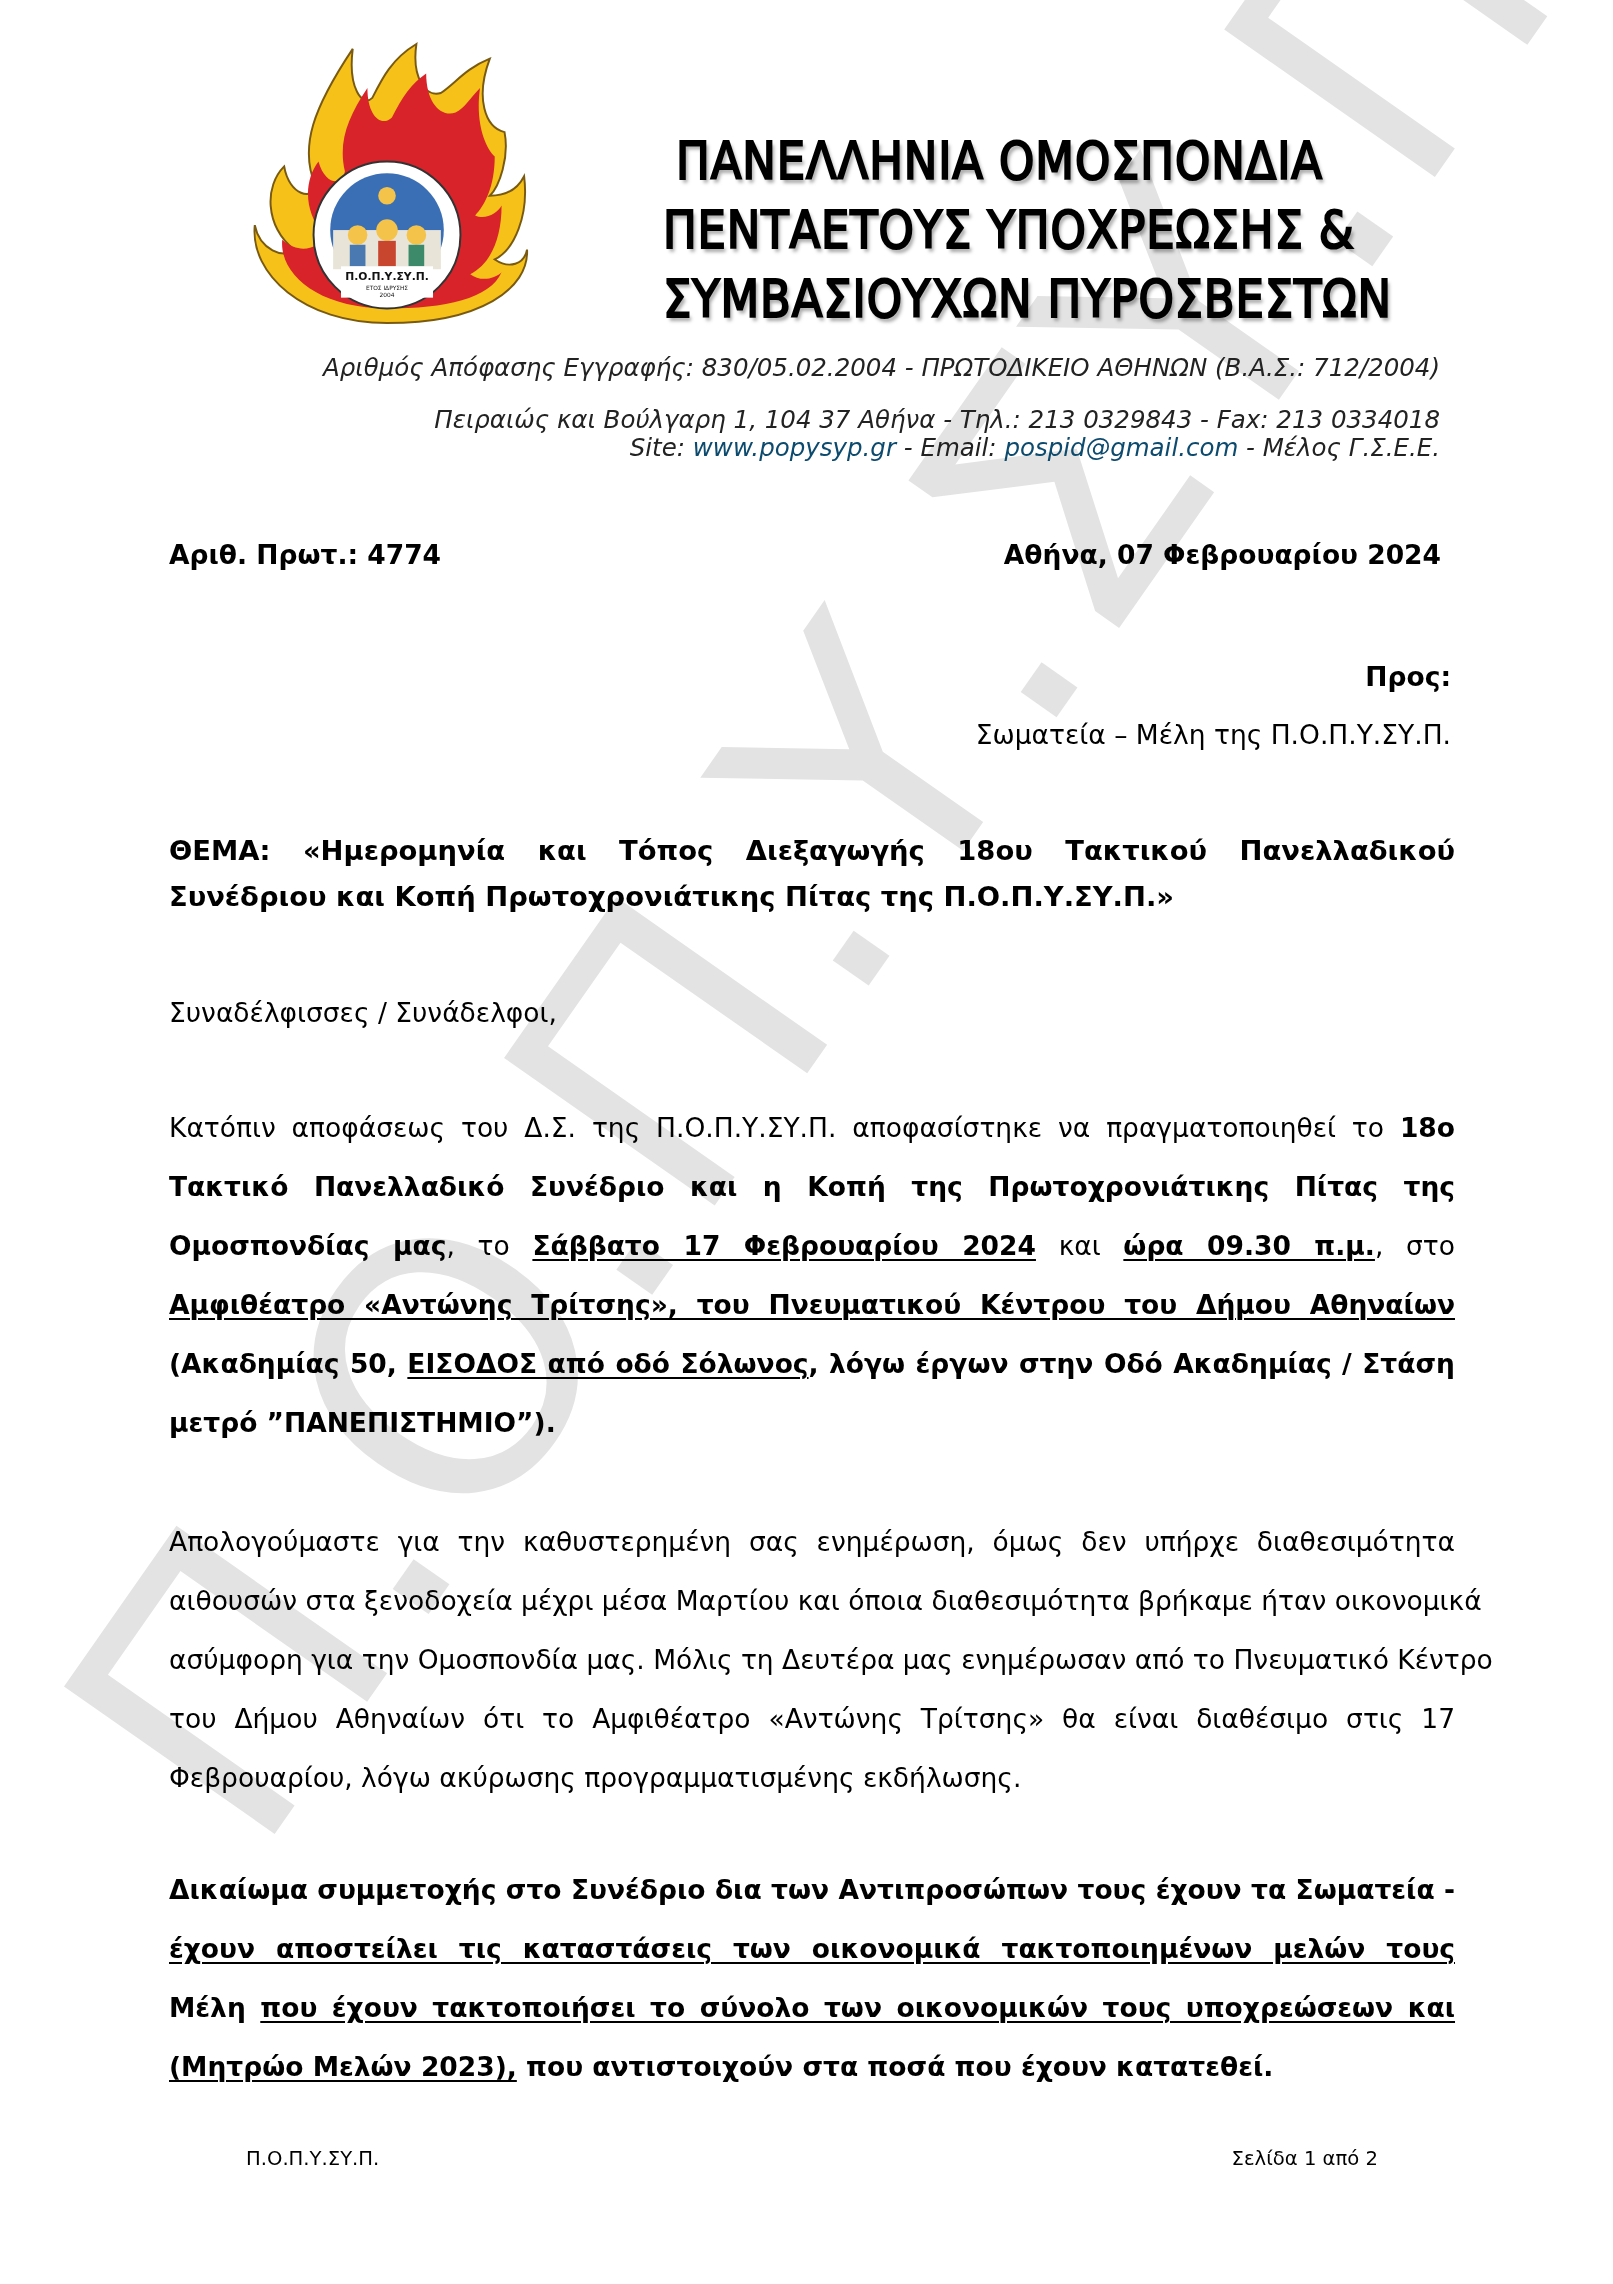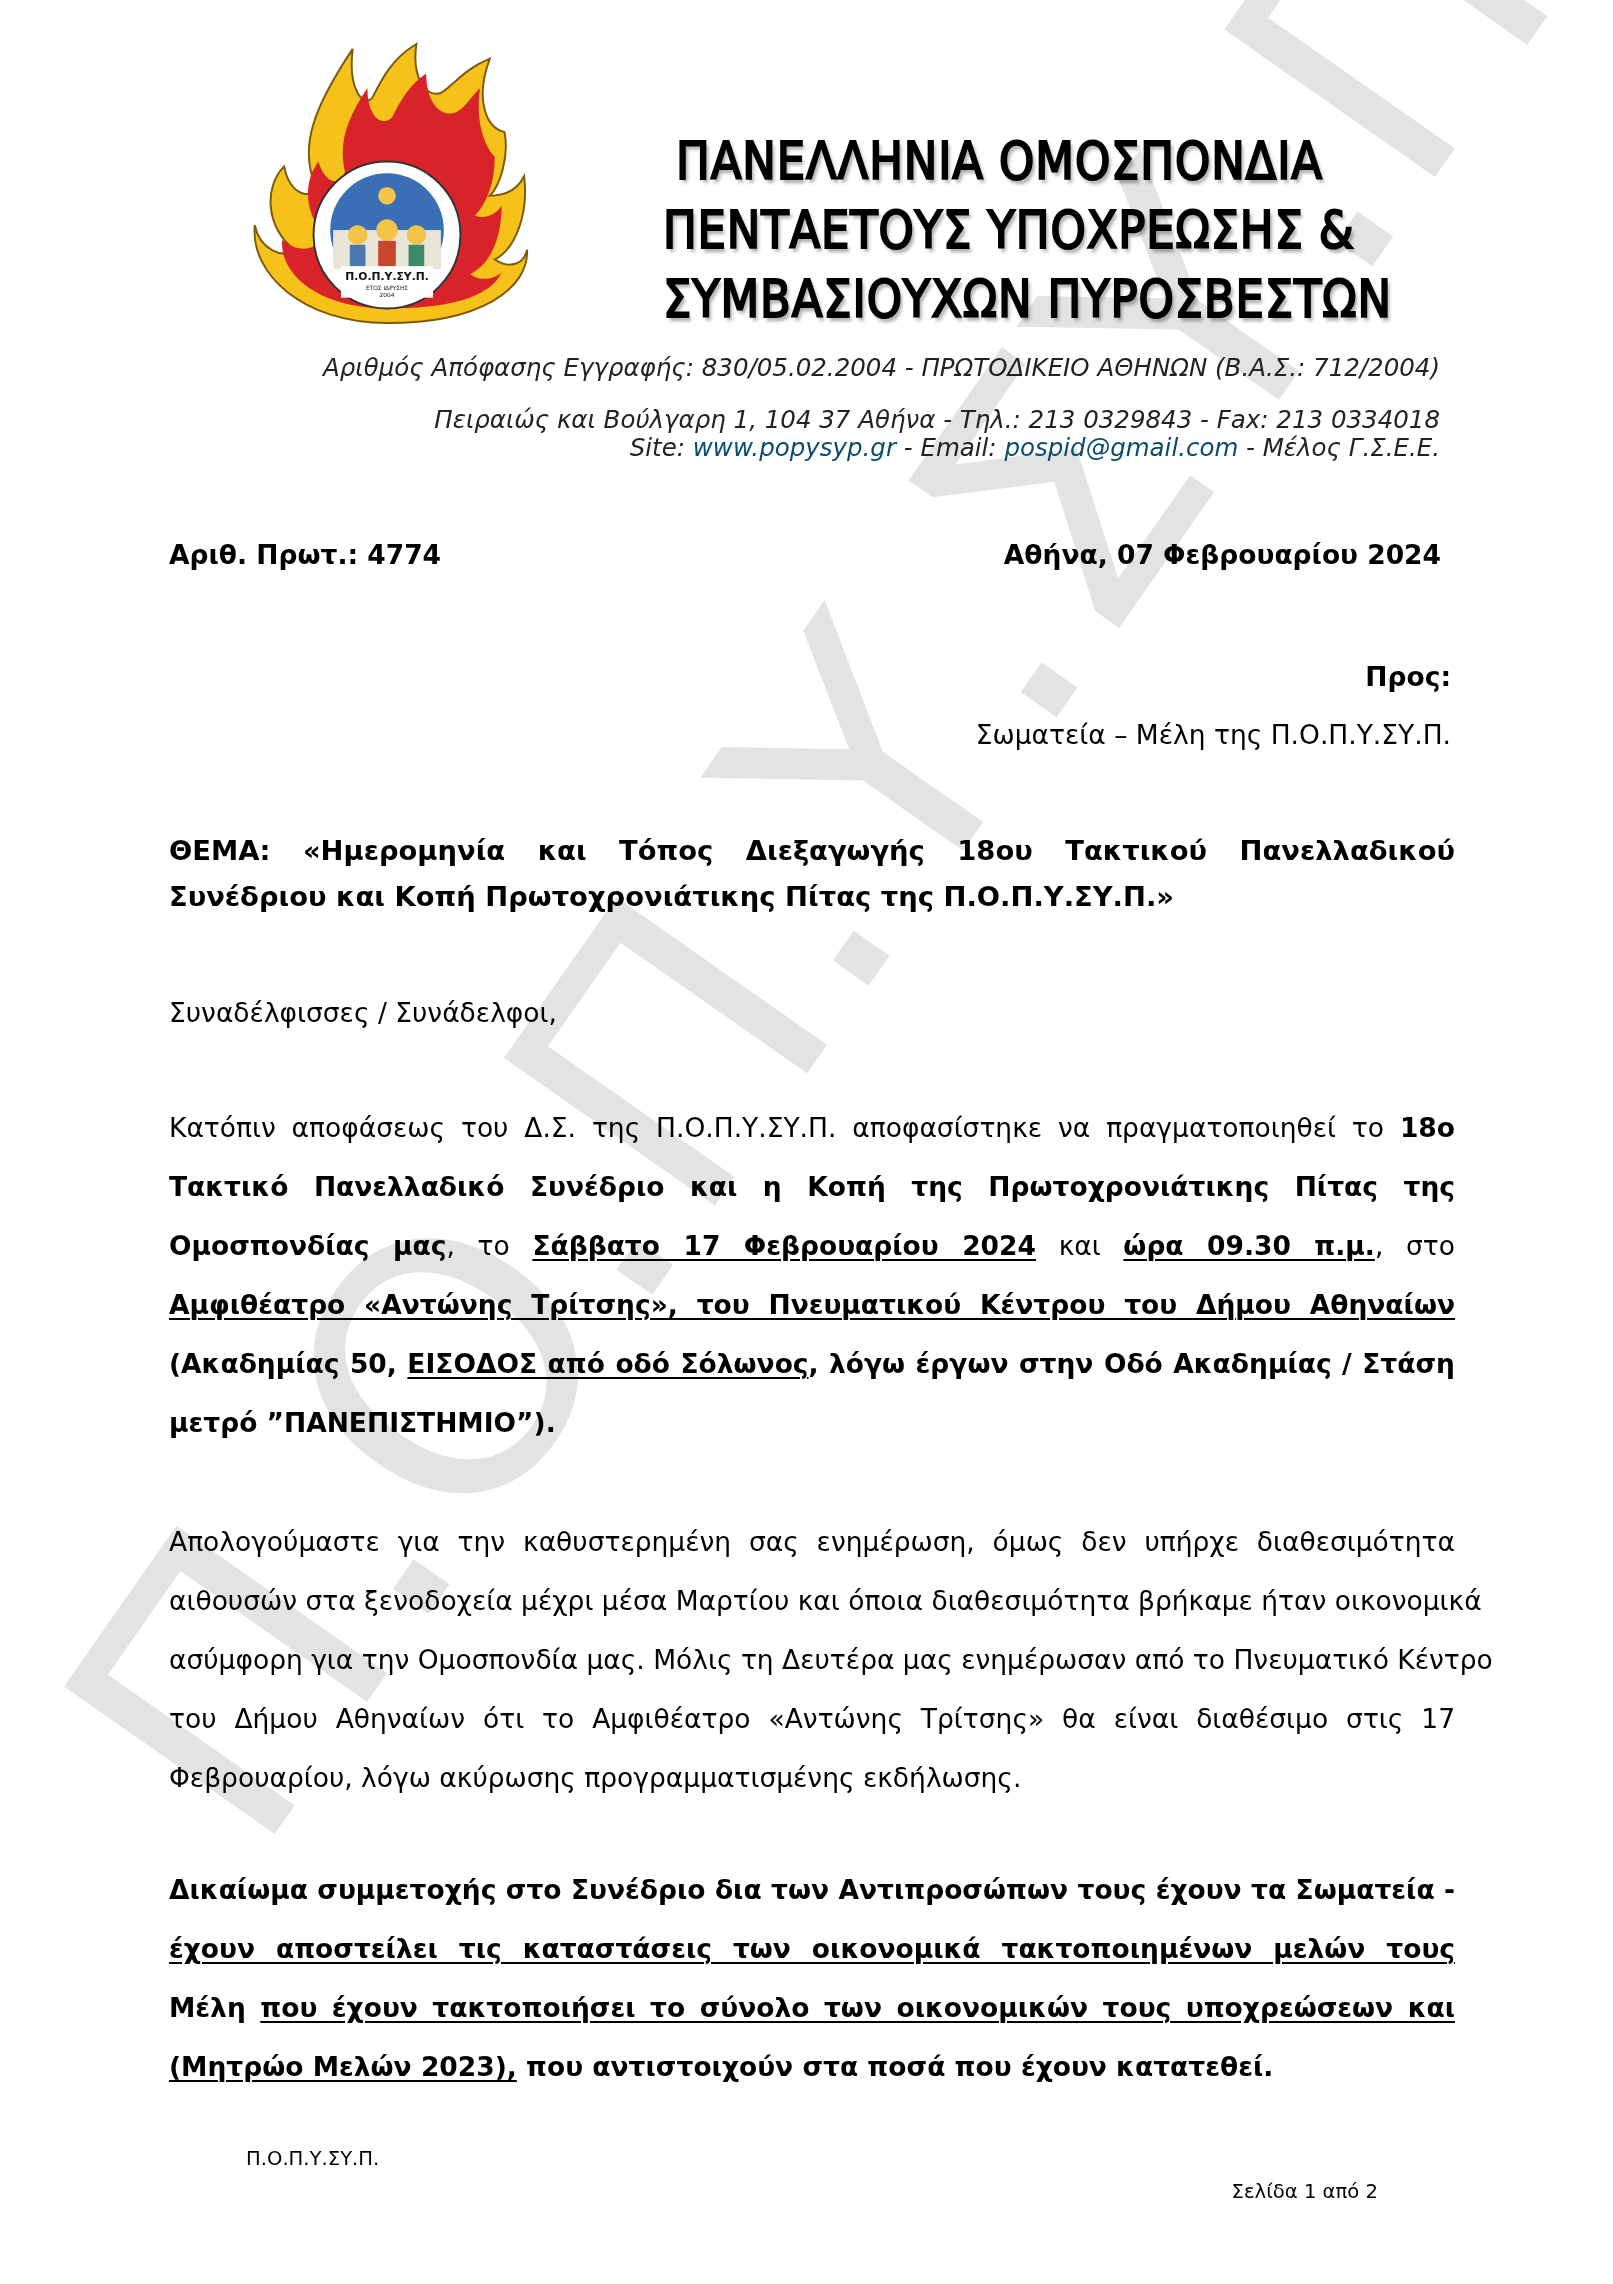--- a/index.html
+++ b/index.html
@@ -38,21 +38,21 @@
   .greet { position: absolute; left: 169px; top: 997px; font-size: 26.5px; }
 
   .para { position: absolute; left: 169px; width: 1286px; font-size: 26.5px; text-align: justify; line-height: 59px; }
   .p1 { top: 1098px; }
   .p2 { top: 1512px; }
   .p3 { top: 1860px; }
   .para .line { display: block; text-align: justify; text-align-last: justify; height: 59px; white-space: nowrap; }
   .para .line.last { text-align-last: left; }
 
   .footer-left { position: absolute; left: 246px; top: 2147px; font-size: 19.6px; }
-  .footer-right { position: absolute; right: 235px; top: 2147px; font-size: 19.6px; margin-top: 33px; }
+  .footer-right { position: absolute; right: 235px; top: 2147px; font-size: 19.6px; }
 </style>
 </head>
 <body>
 
 <svg class="watermark" viewBox="0 0 1646 2331">
   <text x="0" y="0" fill="#e3e3e3" font-family="DejaVu Sans, sans-serif" font-size="360" transform="translate(260,1900) rotate(-55)">Π.Ο.Π.Υ.ΣΥ.Π.</text>
 </svg>
 
 <div class="page">
 

